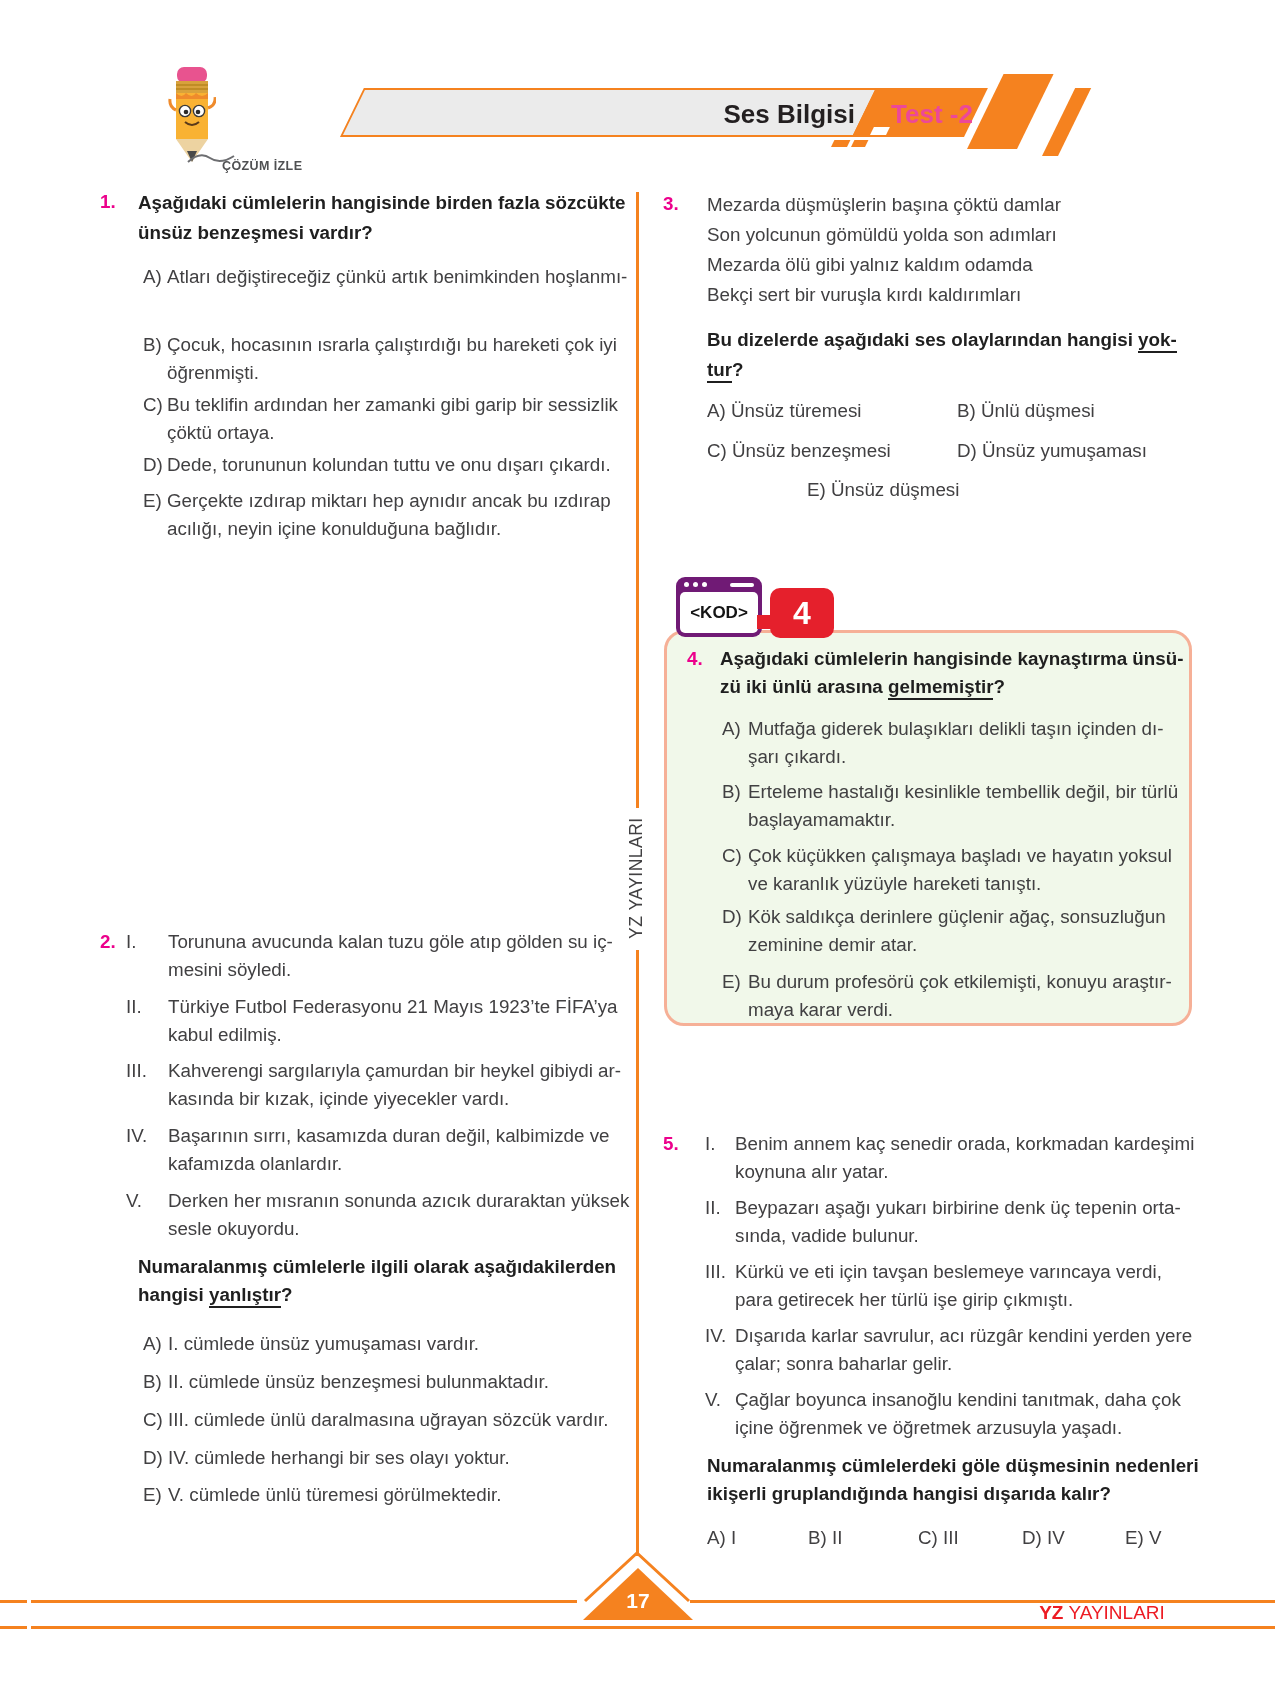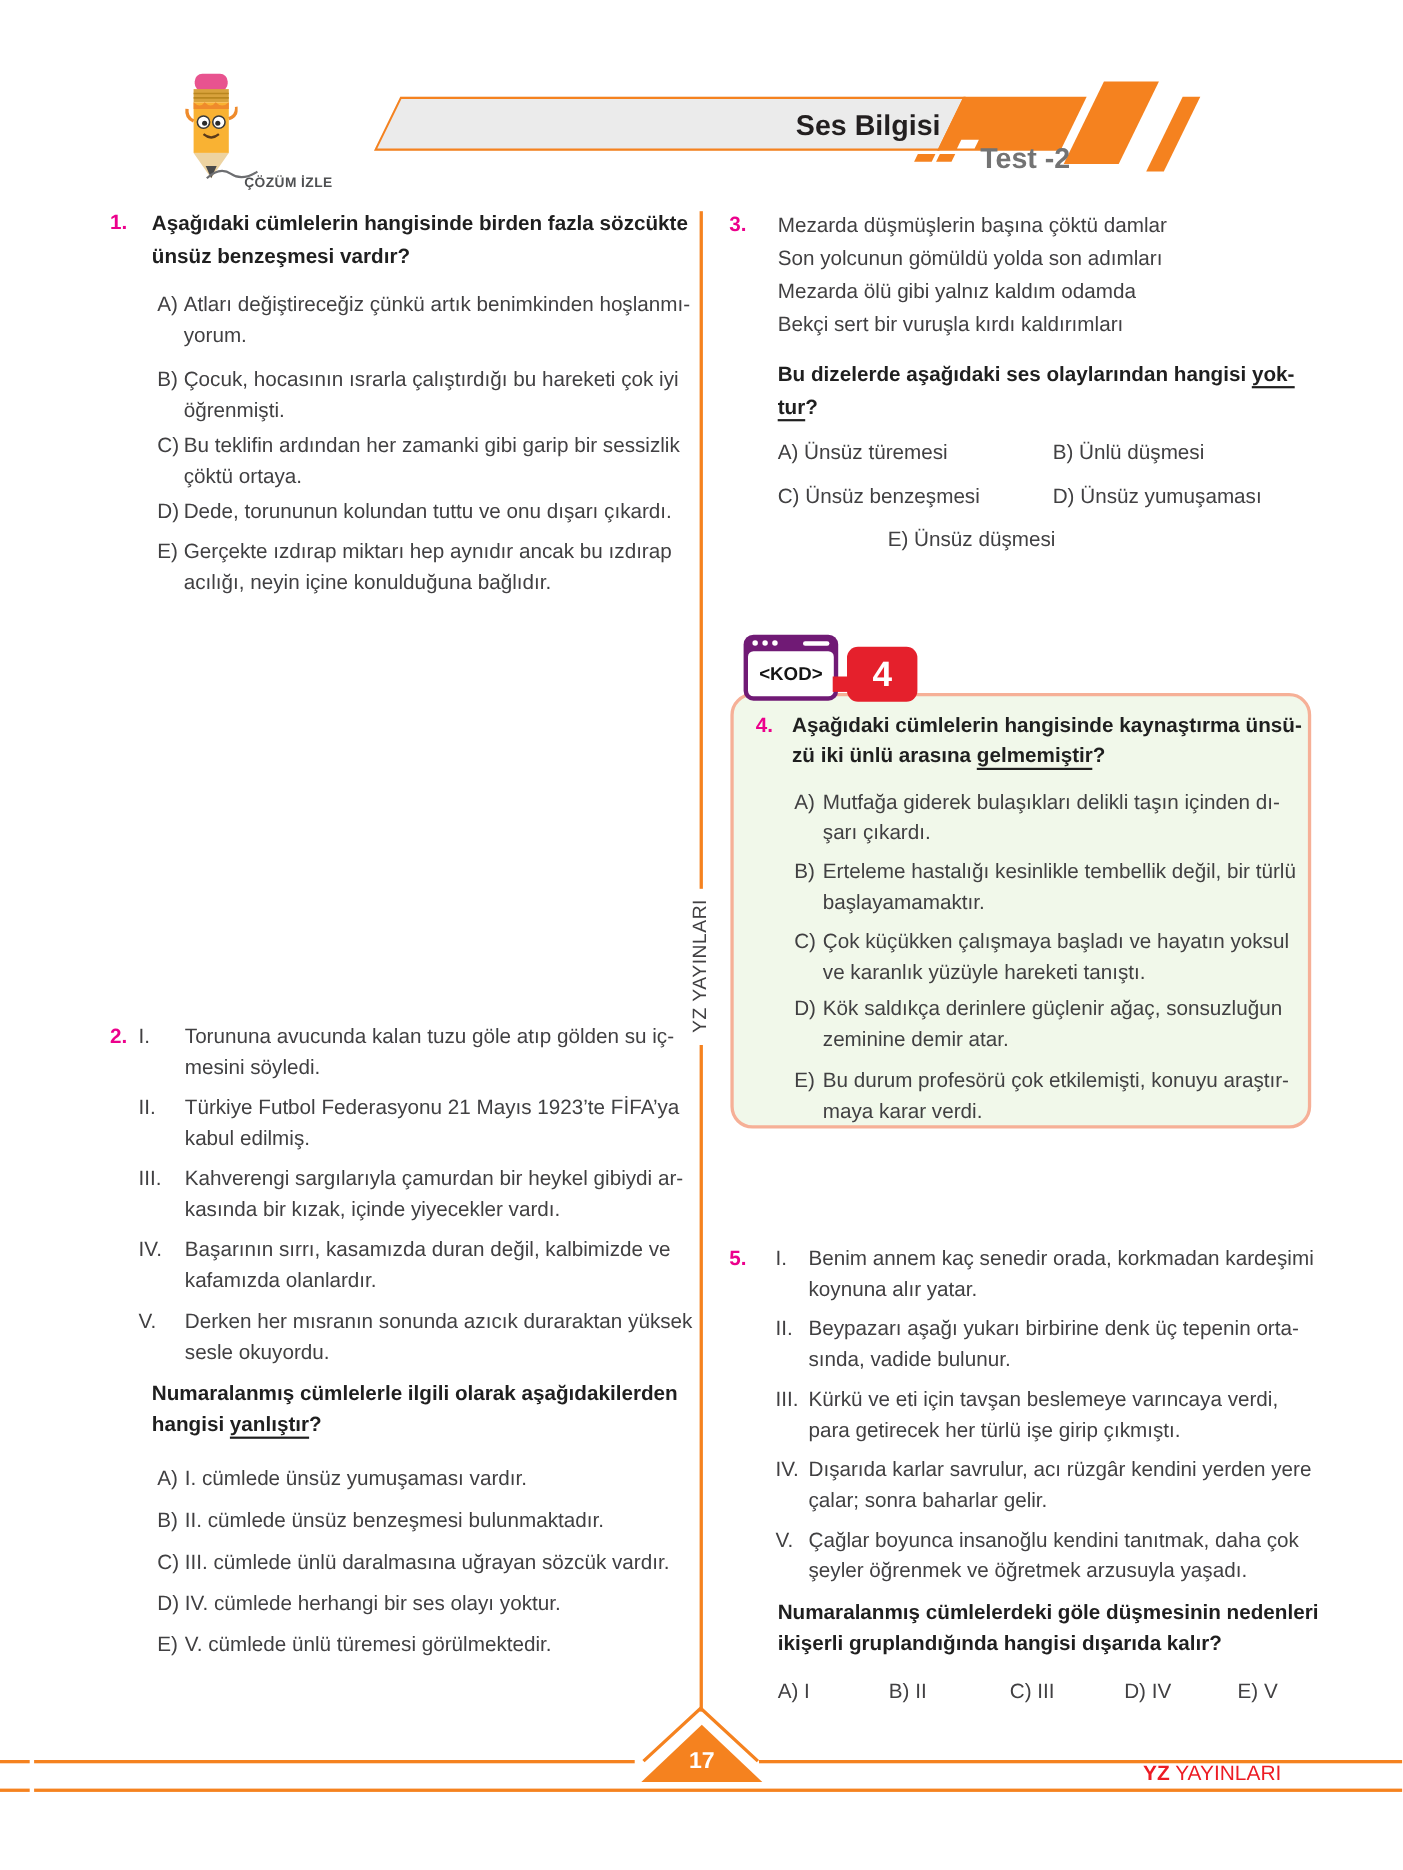--- a/index.html
+++ b/index.html
@@ -53,37 +53,36 @@
   <div class="abs" style="left:222px;top:159px;font-size:12.5px;font-weight:700;color:#4f5052;letter-spacing:.4px;">ÇÖZÜM İZLE</div>
 
   <div class="abs skew" style="left:340px;top:88px;width:514px;height:49px;background:#ebebeb;border:2px solid #f5821f;box-sizing:border-box;"></div>
   <div class="abs skew" style="left:852px;top:88px;width:112px;height:49px;background:#f5821f;"></div>
   <div class="abs skew" style="left:967px;top:74px;width:50px;height:75px;background:#f5821f;"></div>
   <div class="abs skew" style="left:1042px;top:88px;width:16px;height:68px;background:#f5821f;"></div>
   <div class="abs skew" style="left:870px;top:127px;width:16px;height:8px;background:#fff;"></div>
   <div class="abs skew" style="left:831px;top:140px;width:16px;height:7px;background:#f5821f;"></div>
   <div class="abs skew" style="left:851px;top:140px;width:14px;height:7px;background:#f5821f;"></div>
   <div class="abs" style="left:640px;top:99px;width:215px;text-align:right;font-size:26px;font-weight:700;color:#231f20;">Ses Bilgisi</div>
-  <div class="abs" style="left:872px;top:99px;width:120px;text-align:center;font-size:26px;font-weight:700;color:#737373;margin-top:30px;">Test -2</div>
+  <div class="abs" style="left:872px;top:99px;width:120px;text-align:center;font-size:26px;font-weight:700;color:#ec4899;">Test -2</div>
 
   <div class="abs" style="left:636px;top:192px;width:3px;height:616px;background:#f5821f;"></div>
   <div class="abs vbrand" style="left:618px;top:808px;width:36px;height:140px;">YZ YAYINLARI</div>
   <div class="abs" style="left:636px;top:950px;width:3px;height:606px;background:#f5821f;"></div>
 
   <div class="qnum lh30" style="left:100px;top:188px;">1.</div>
   <div class="abs txt stem lblock lh30" style="left:138px;top:188px;width:459px;">
       <div>Aşağıdaki cümlelerin hangisinde birden fazla sözcükte</div>
       <div>ünsüz benzeşmesi vardır?</div>
     </div>
 
   <div class="opt txt lblock" style="left:143px;top:263px;width:454px;padding-left:24px;">
     <span class="letter">A)</span>
     <div class="lblock">
         <div>Atları değiştireceğiz çünkü artık benimkinden hoşlanmı-</div>
-        <div>yorum.</div>
       </div>
   </div>
   <div class="opt txt lblock" style="left:143px;top:331px;width:454px;padding-left:24px;">
     <span class="letter">B)</span>
     <div class="lblock">
         <div>Çocuk, hocasının ısrarla çalıştırdığı bu hareketi çok iyi</div>
         <div>öğrenmişti.</div>
       </div>
   </div>
   <div class="opt txt lblock" style="left:143px;top:391px;width:454px;padding-left:24px;">
@@ -266,21 +265,21 @@
     <span class="letter">IV.</span>
     <div class="lblock">
         <div>Dışarıda karlar savrulur, acı rüzgâr kendini yerden yere</div>
         <div>çalar; sonra baharlar gelir.</div>
       </div>
   </div>
   <div class="opt txt" style="left:705px;top:1386px;width:487px;padding-left:30px;">
     <span class="letter">V.</span>
     <div class="lblock">
         <div>Çağlar boyunca insanoğlu kendini tanıtmak, daha çok</div>
-        <div>şeyler öğrenmek ve öğretmek arzusuyla yaşadı.</div>
+        <div>içine öğrenmek ve öğretmek arzusuyla yaşadı.</div>
       </div>
   </div>
   <div class="abs txt stem lblock" style="left:707px;top:1452px;width:485px;">
       <div>Numaralanmış cümlelerdeki göle düşmesinin nedenleri</div>
       <div>ikişerli gruplandığında hangisi dışarıda kalır?</div>
     </div>
   <div class="abs txt nw" style="left:707px;top:1524px;">
     <span>A)</span> <span>I</span></div>
   <div class="abs txt nw" style="left:808px;top:1524px;">
     <span>B)</span> <span>II</span></div>

